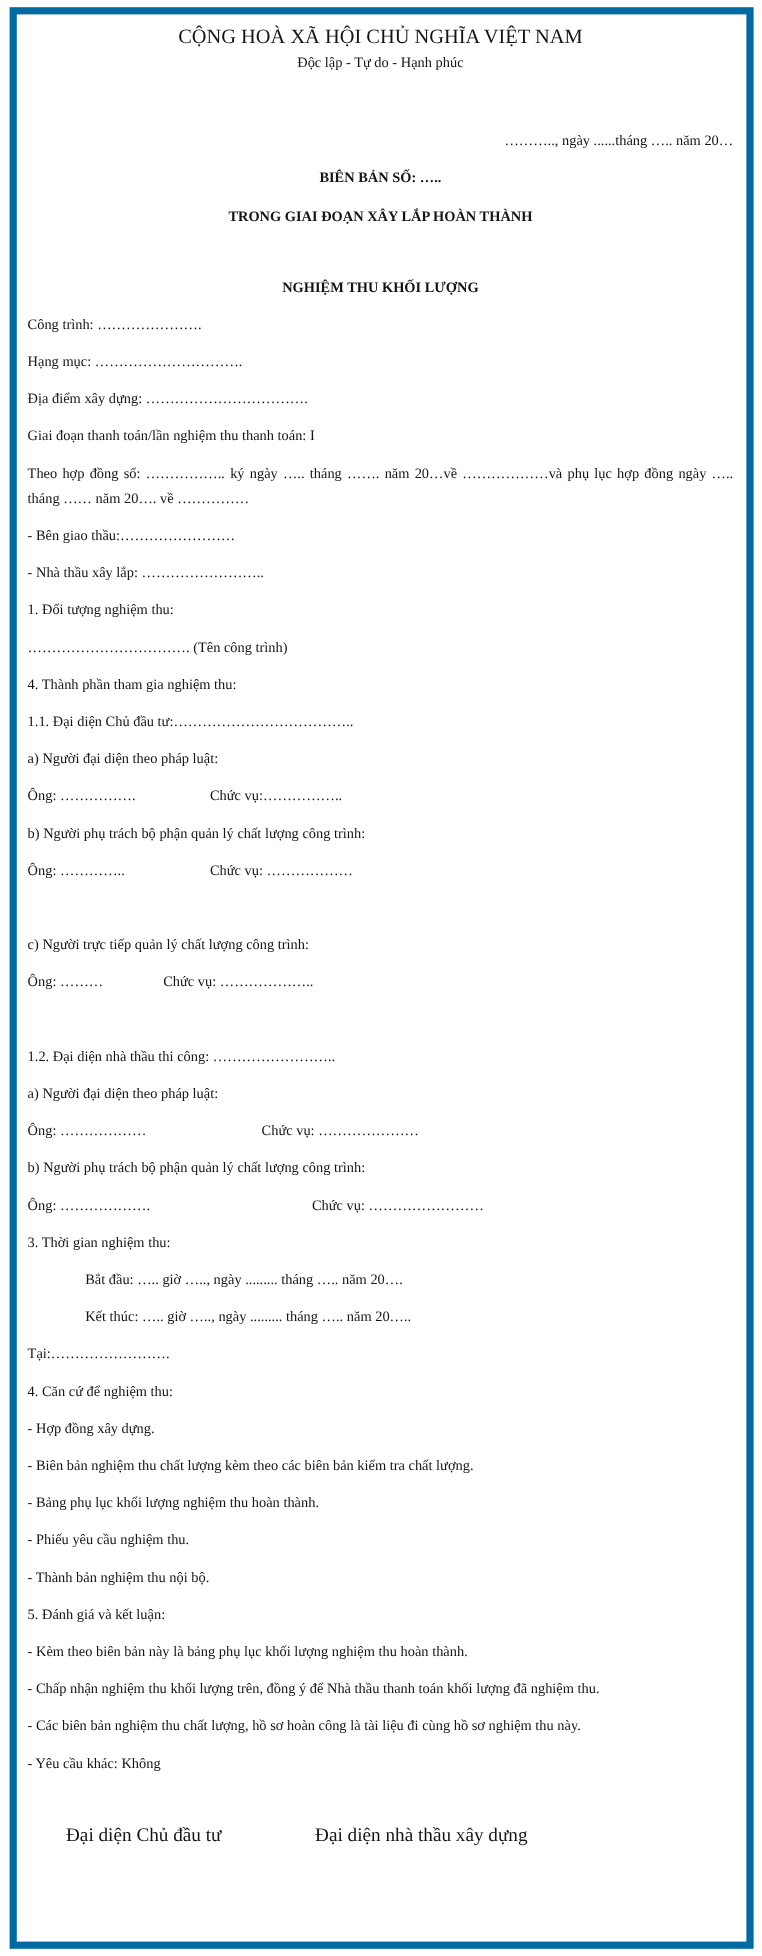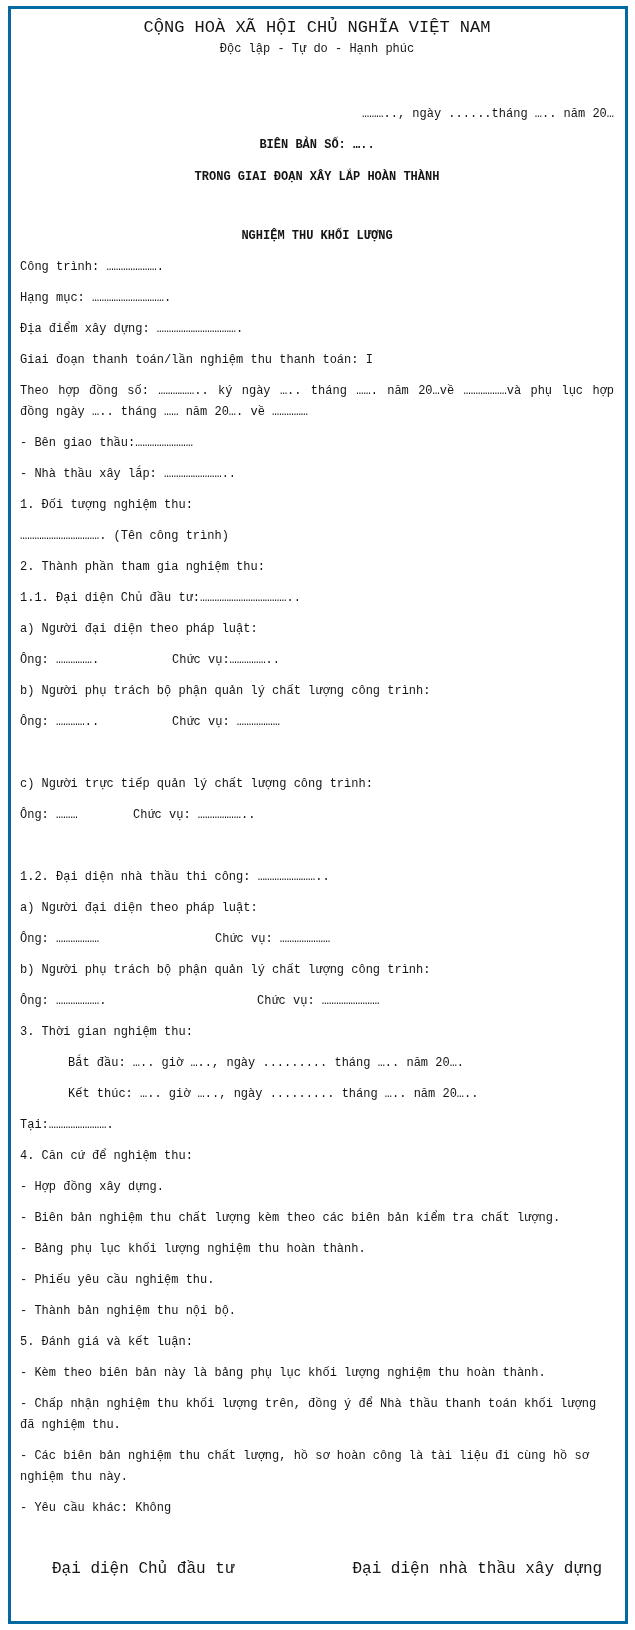--- a/index.html
+++ b/index.html
@@ -7,45 +7,44 @@
     position:relative;
     width:635px; height:1630px;
     background:#ffffff;
     color:#141414;
     font-family:"Liberation Serif", "DejaVu Serif", serif;
     overflow:hidden;
   }
   .frame {
     position:absolute;
     left:8px; top:6px; right:7px; bottom:6px;
-    border:3px solid #0369a1;
+    border:6px solid #0369a1;
     box-sizing:border-box;
     padding:8px 11px 0 9px;
     overflow:hidden;
-    font-family:Liberation Mono, monospace;
   }
   p { margin:0 0 10px 0; font-size:12px; line-height:21px; }
   .center { text-align:center; }
   .right  { text-align:right; }
   .h1    { font-size:17px; line-height:22px; margin-bottom:0; }
   .motto { font-size:12px; line-height:21px; margin-bottom:44px; }
   .date  { margin-bottom:9px; }
   .doc-title { font-weight:bold; font-size:12px; line-height:22px; margin-bottom:10px; }
   .title-last { margin-bottom:37px; }
   .justify { text-align:justify; }
   .blank { height:21px; }
   .indent { padding-left:48px; }
   .officer-row .ong { display:inline-block; }
   .w152 { width:152px; }
   .w113 { width:113px; }
   .w195 { width:195px; }
   .w237 { width:237px; }
   .signatures { display:flex; margin-top:0; }
   .sig-left  { margin-left:32px; }
-  .sig-right { margin-left:118px; }
+  .sig-right { margin-left:78px; }
 </style>
 </head>
 <body>
 
 <div class="page">
   <div class="frame">
 
     <p class="center h1">CỘNG HOÀ XÃ HỘI CHỦ NGHĨA VIỆT NAM</p>
     <p class="center motto">Độc lập - Tự do - Hạnh phúc</p>
 
@@ -59,21 +58,21 @@
     <p>Hạng mục: ………………………….</p>
     <p>Địa điểm xây dựng: …………………………….</p>
     <p>Giai đoạn thanh toán/lần nghiệm thu thanh toán: I</p>
     <p class="justify">Theo hợp đồng số: …………….. ký ngày ….. tháng ……. năm 20…về ………………và phụ lục hợp đồng ngày ….. tháng …… năm 20…. về ……………</p>
     <p>- Bên giao thầu:……………………</p>
     <p>- Nhà thầu xây lắp: ……………………..</p>
 
     <p>1. Đối tượng nghiệm thu:</p>
     <p>……………………………. (Tên công trình)</p>
 
-    <p>2. Thành phần tham gia nghiệm thu:</p>
+    <p>4. Thành phần tham gia nghiệm thu:</p>
     <p>1.1. Đại diện Chủ đầu tư:………………………………..</p>
     <p>a) Người đại diện theo pháp luật:</p>
     <p class="officer-row">
       <span class="ong w152">Ông: …………….</span><span>Chức vụ:……………..</span>
     </p>
     <p>b) Người phụ trách bộ phận quản lý chất lượng công trình:</p>
     <p class="officer-row">
       <span class="ong w152">Ông: …………..</span><span>Chức vụ: ………………</span>
     </p>
     <p class="blank"></p>

